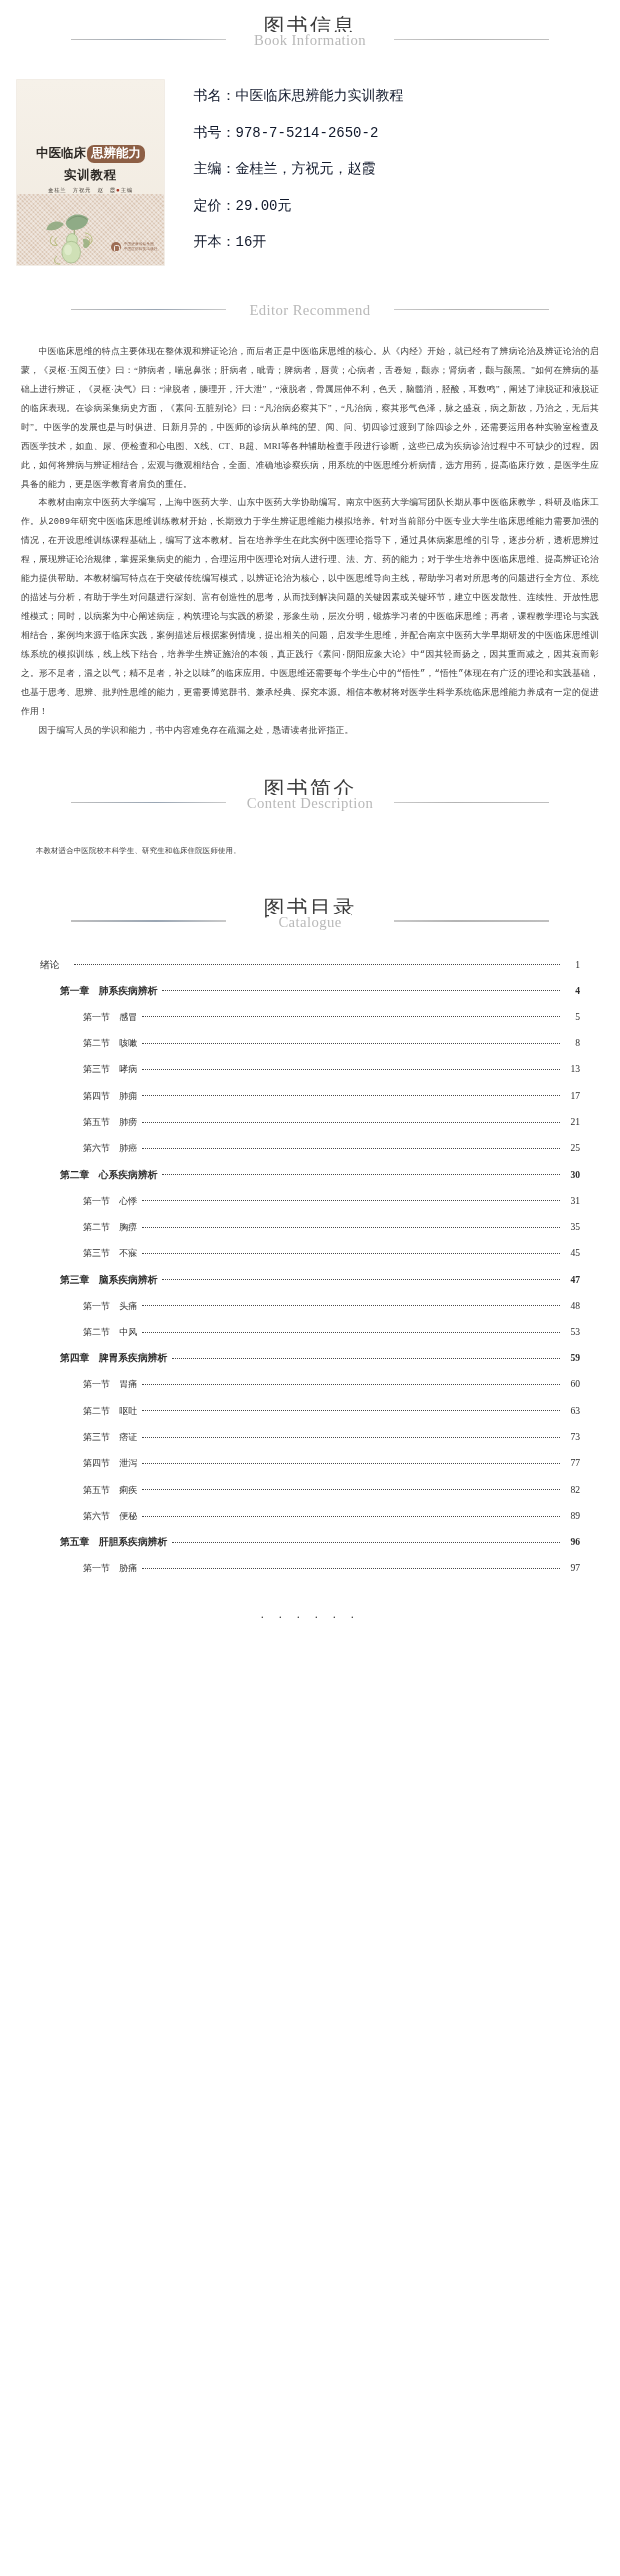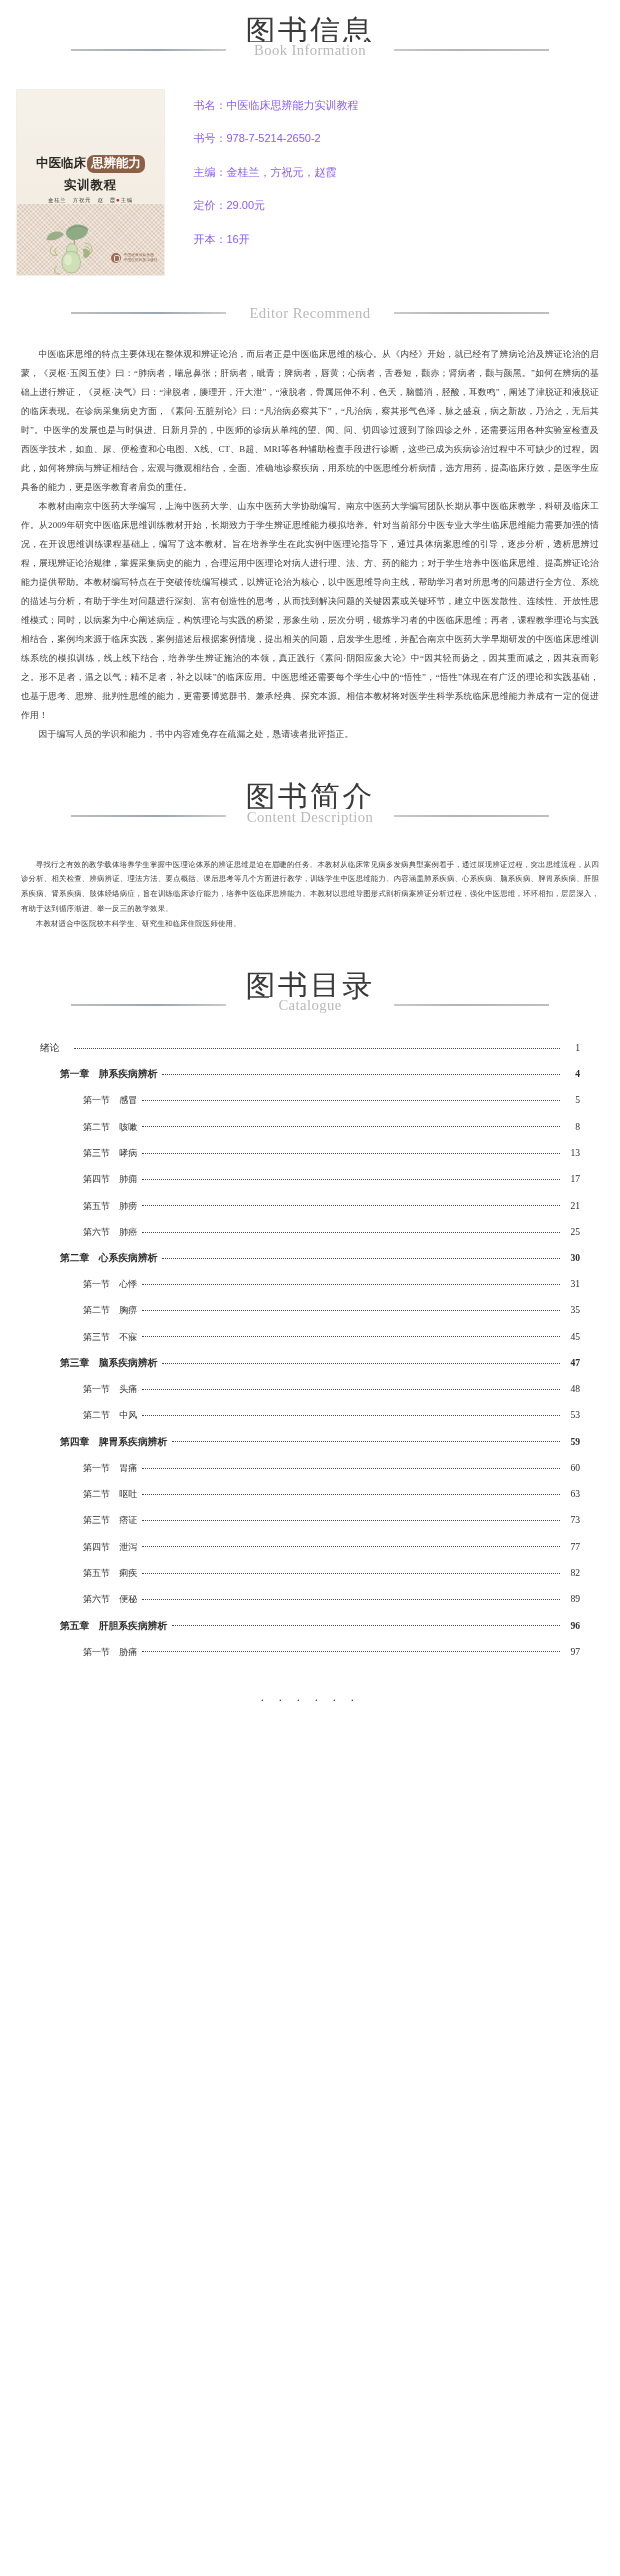--- a/index.html
+++ b/index.html
@@ -23,21 +23,21 @@
 
   
   .sec-head {
     position: relative;
     text-align: center;
     padding-top: 14px;
     padding-bottom: 4.7px;
   }
   .sec-head .cn {
     font-family: "Liberation Sans", "DejaVu Sans", sans-serif;
-    font-size: 30px;
+    font-size: 21px;
     letter-spacing: 2.3px;
     color: #3a3a3a;
     line-height: 1.15;
     font-weight: 400;
   }
   .sec-head .sub-wrap {
     position: relative;
     margin-top: -7.8px;
     height: 23px;
   }
@@ -178,23 +178,23 @@
     line-height: 1.45;
     color: #8c6048;
     letter-spacing: 0.2px;
   }
 
   .meta {
     padding-left: 29.5px;
     padding-top: 9.3px;
   }
   .meta-row {
-    font-family: Liberation Sans, sans-serif;
-    font-size: 11px;
-    color: #8b5cf6;
+    font-family: Liberation Mono, monospace;
+    font-size: 14px;
+    color: #0f172a;
     line-height: 1.0;
     margin-bottom: 22.5px;
     white-space: nowrap;
   }
   .meta-row .lbl { letter-spacing: 0px; }
 
   
   .body-wrap { padding: 0 21px; }
   .para {
     font-family: "Liberation Serif", "DejaVu Serif", serif;
@@ -203,21 +203,21 @@
     color: #3b3b3b;
     text-align: justify;
     text-indent: 2em;
     letter-spacing: 0.2px;
     margin: 0;
   }
   .para.small {
     font-size: 7.4px;
     line-height: 2.0;
   }
-  .para + .para { margin-top: 0px; }
+  .para + .para { margin-top: 0px; font-family: Liberation Mono, monospace; }
 
   
   .toc {
     padding: 20px 40px 0 40px;
     font-family: "Liberation Serif", "DejaVu Serif", serif;
     color: #2d2d2d;
   }
   .toc-line {
     display: flex;
     align-items: baseline;
@@ -332,21 +332,20 @@
   <div class="sec-head" style="padding-top:36px;">
     <div class="cn">图书简介</div>
     <div class="sub-wrap">
       <span class="rule left"></span>
       <span class="rule right"></span>
       <span class="en">Content Description</span>
     </div>
   </div>
 
   <div class="body-wrap" style="padding-top:23px;">
-    <p class="para small">寻找行之有效的教学载体培养学生掌握中医理论体系的辨证思维是迫在眉睫的任务。本教材从临床常见病多发病典型案例着手，通过展现辨证过程，突出思维流程，从四诊分析、相关检查、辨病辨证、理法方法、要点概括、课后思考等几个方面进行教学，训练学生中医思维能力。内容涵盖肺系疾病、心系疾病、脑系疾病、脾胃系疾病、肝胆系疾病、肾系疾病、肢体经络病症，旨在训练临床诊疗能力，培养中医临床思辨能力。本教材以思维导图形式剖析病案辨证分析过程，强化中医思维，环环相扣，层层深入，有助于达到循序渐进、举一反三的教学效果。</p>
     <p class="para small">本教材适合中医院校本科学生、研究生和临床住院医师使用。</p>
   </div>
 
   <div class="sec-head" style="padding-top:37px;">
     <div class="cn">图书目录</div>
     <div class="sub-wrap">
       <span class="rule left"></span>
       <span class="rule right"></span>
       <span class="en">Catalogue</span>
     </div>

